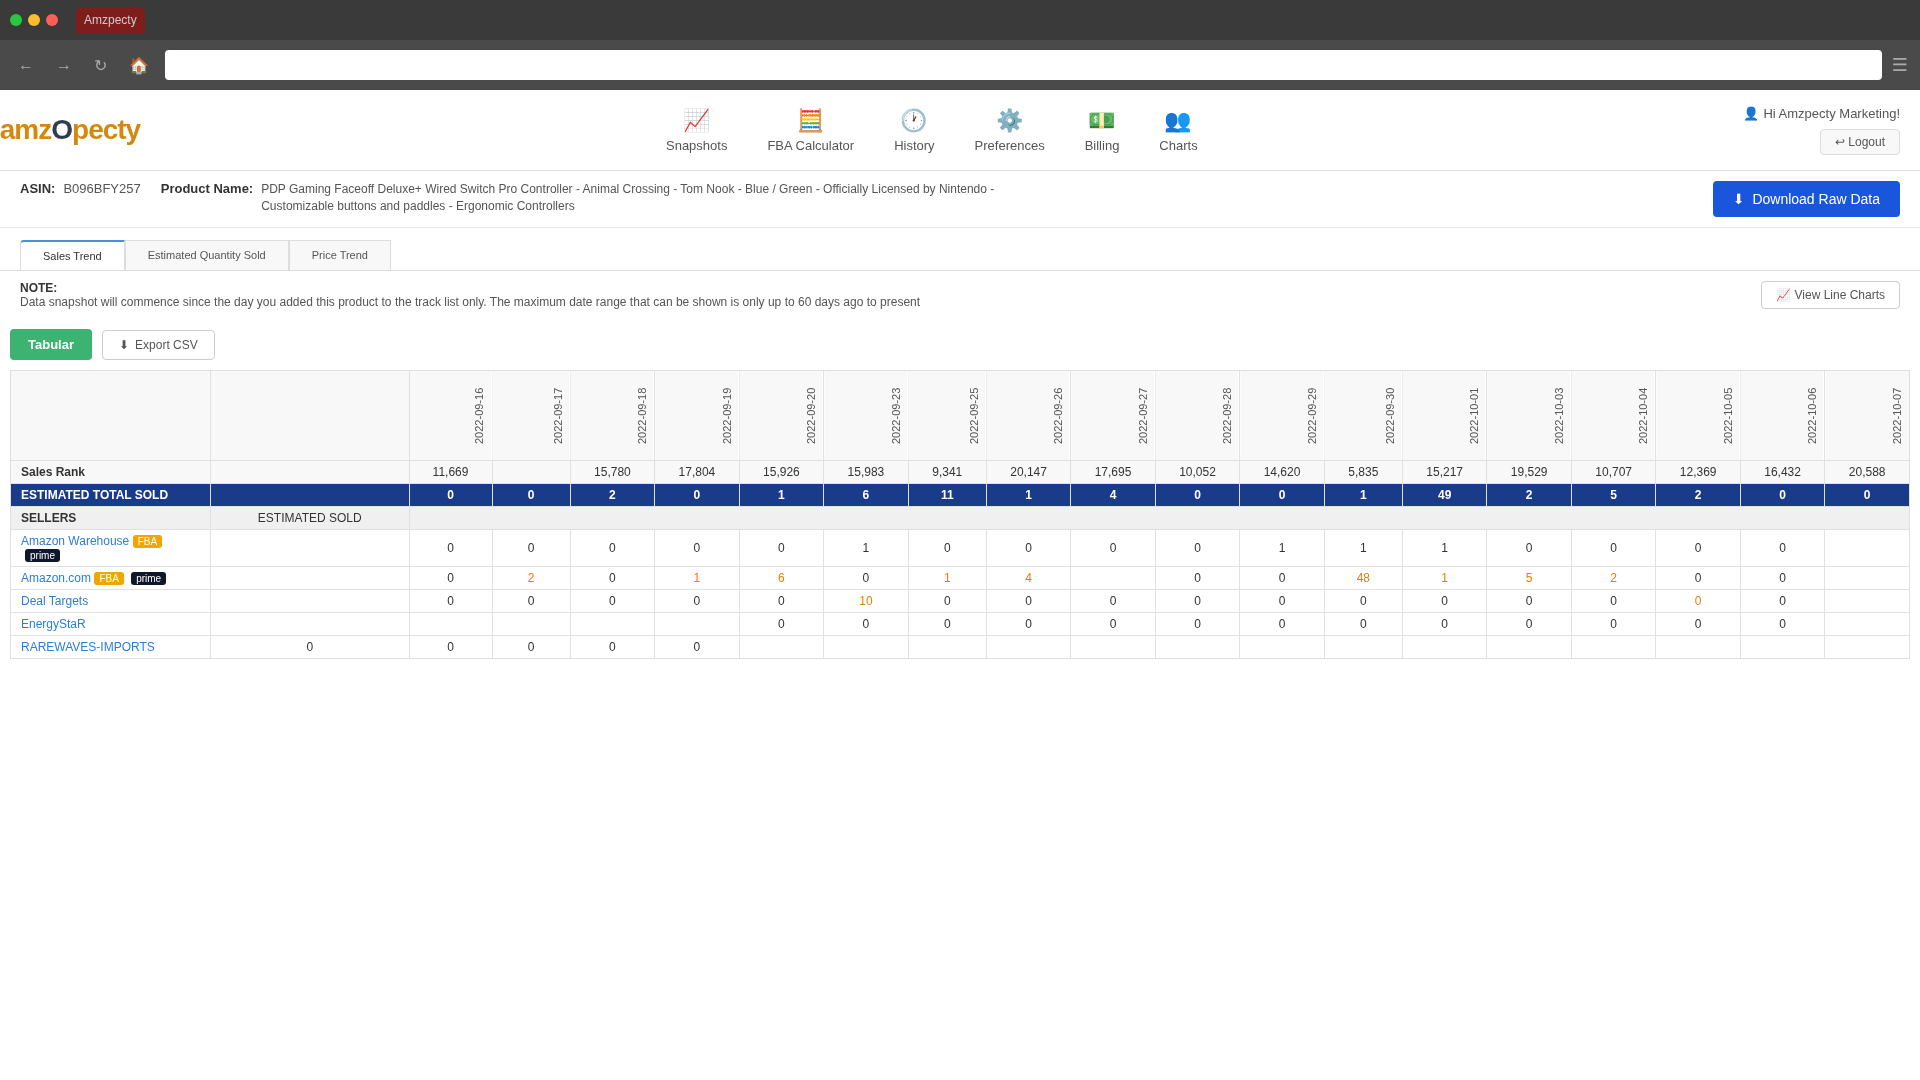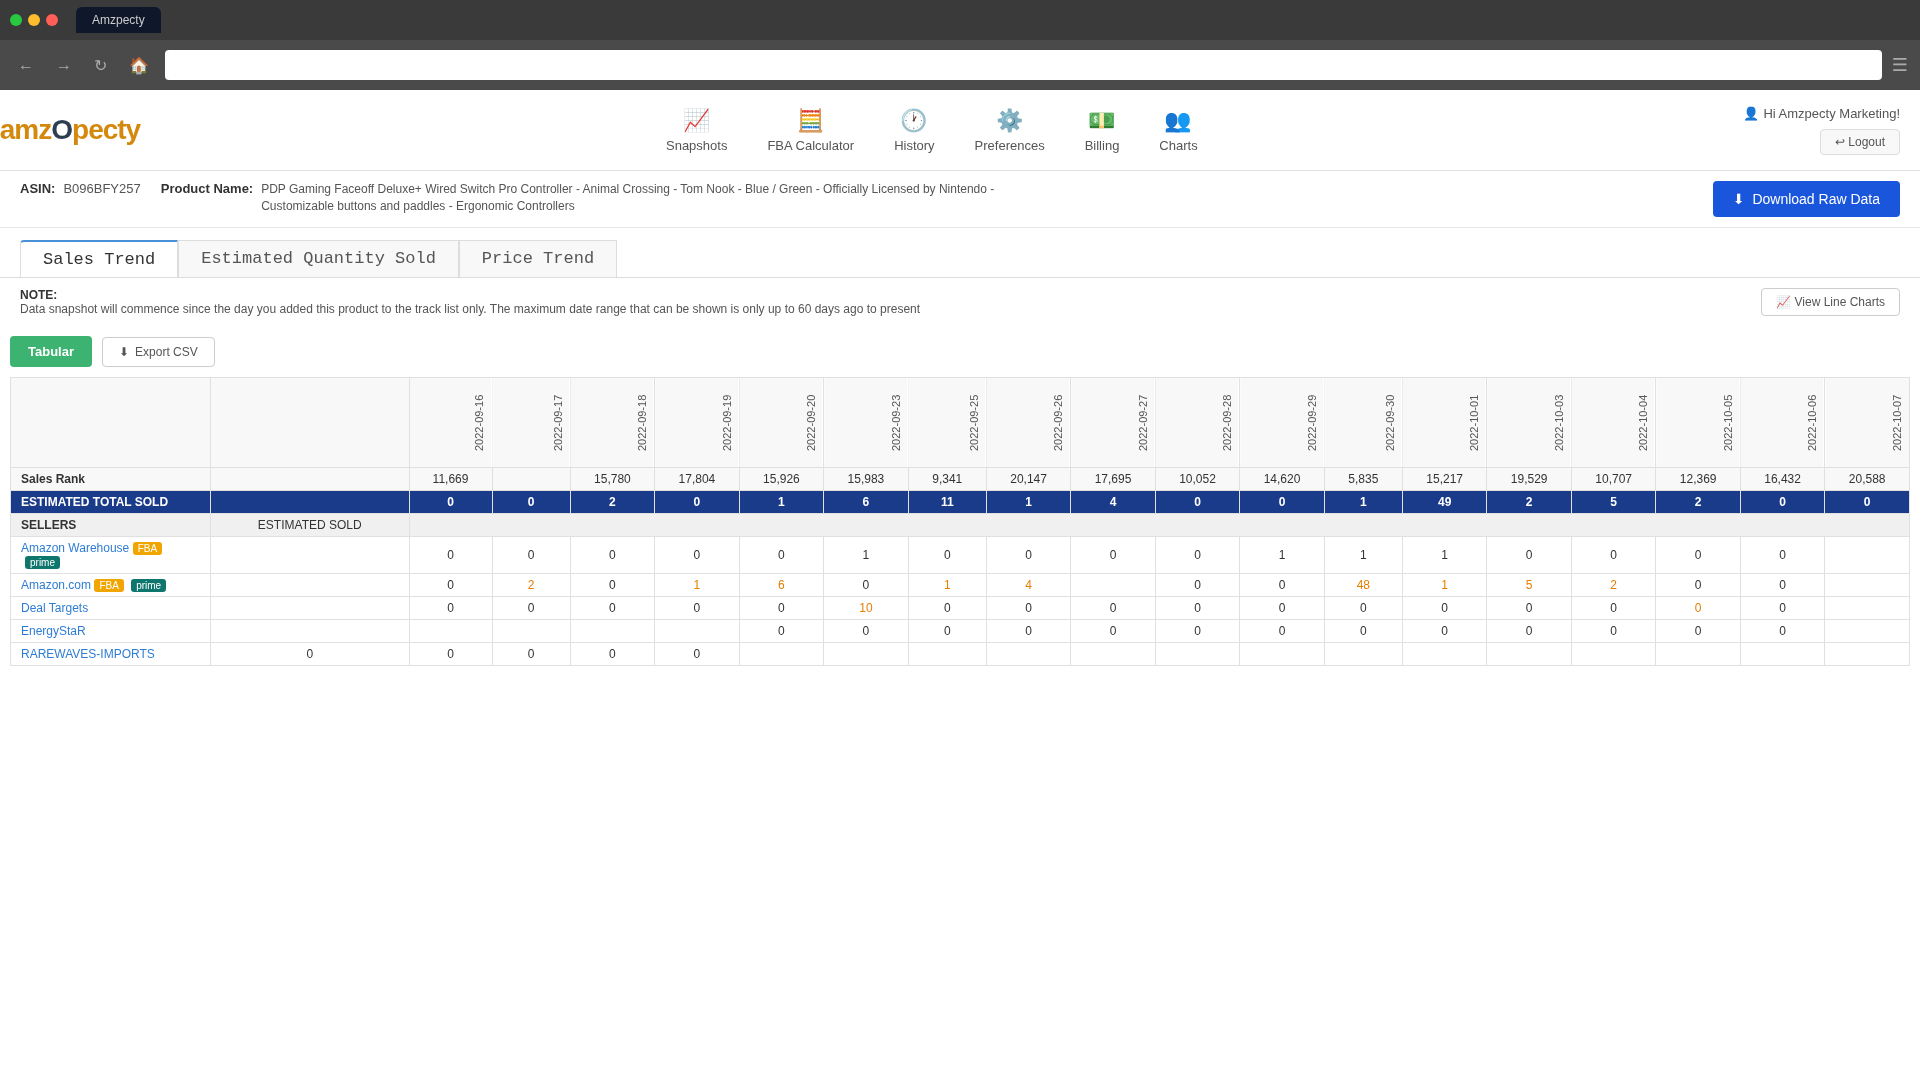--- a/index.html
+++ b/index.html
@@ -25,23 +25,23 @@
     }
     .traffic-light {
       width: 12px;
       height: 12px;
       border-radius: 50%;
     }
     .tl-red { background: #ff5f57; }
     .tl-yellow { background: #febc2e; }
     .tl-green { background: #28c840; }
     .browser-tab {
-      background: #0f172a;
+      background: #7f1d1d;
       border-radius: 6px 6px 0 0;
-      padding: 6px 16px;
+      padding: 6px 8px;
       color: #ccc;
       font-size: 12px;
       margin-left: 10px;
     }
     .browser-toolbar {
       height: 50px;
       background: #4a4a4a;
       display: flex;
       align-items: center;
       padding: 0 12px;
@@ -183,24 +183,23 @@
       display: flex;
       gap: 0;
       border-bottom: 1px solid #ddd;
       background: #fff;
     }
     .tab-item {
       padding: 8px 22px;
       border: 1px solid #ddd;
       background: #f8f8f8;
       cursor: pointer;
-      font-size: 17px;
+      font-size: 11px;
       color: #555;
       border-bottom: none;
-      font-family: Liberation Mono, monospace;
     }
     .tab-item.active {
       background: #fff;
       color: #333;
       border-top: 2px solid #4a90d9;
     }
     .tab-item:first-child { border-radius: 4px 0 0 0; }
 
     
     .note-bar {
@@ -309,21 +308,21 @@
     .badge-fba {
       display: inline-block;
       background: #f0a500;
       color: #fff;
       border-radius: 3px;
       padding: 1px 5px;
       font-size: 10px;
     }
     .badge-prime {
       display: inline-block;
-      background: #0f766e;
+      background: #0f172a;
       color: #fff;
       border-radius: 3px;
       padding: 1px 5px;
       font-size: 10px;
       margin-left: 4px;
     }
     .cell-orange { color: #e67e00; }
   </style>
 </head>
 <body>

